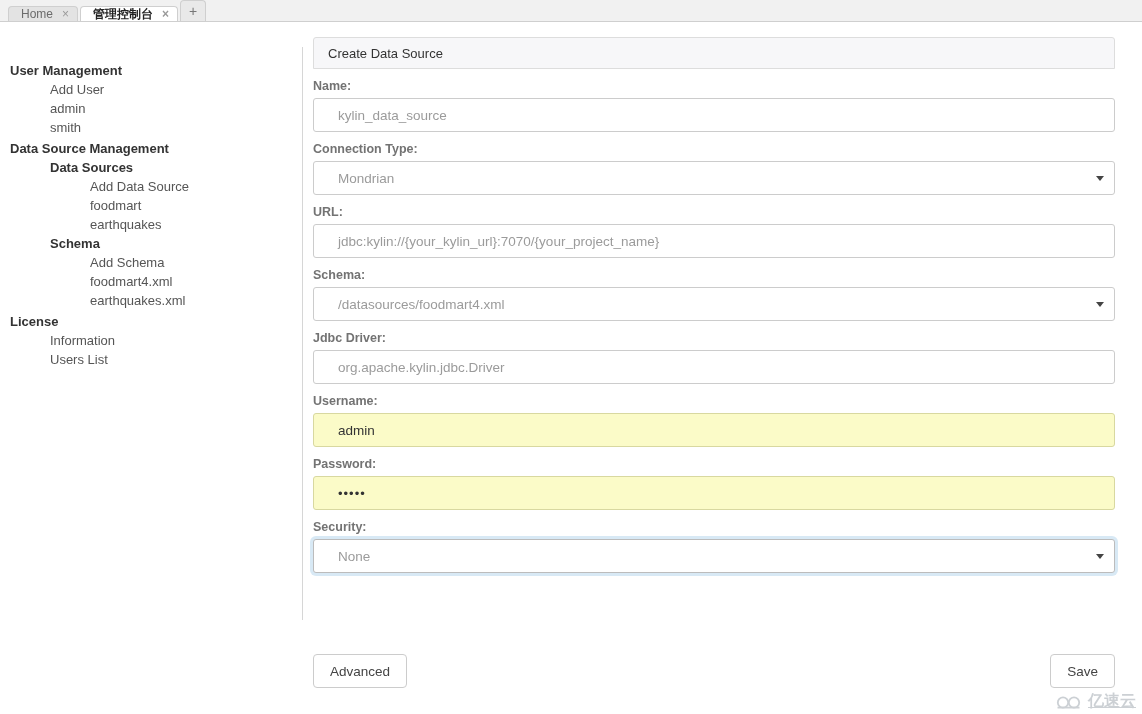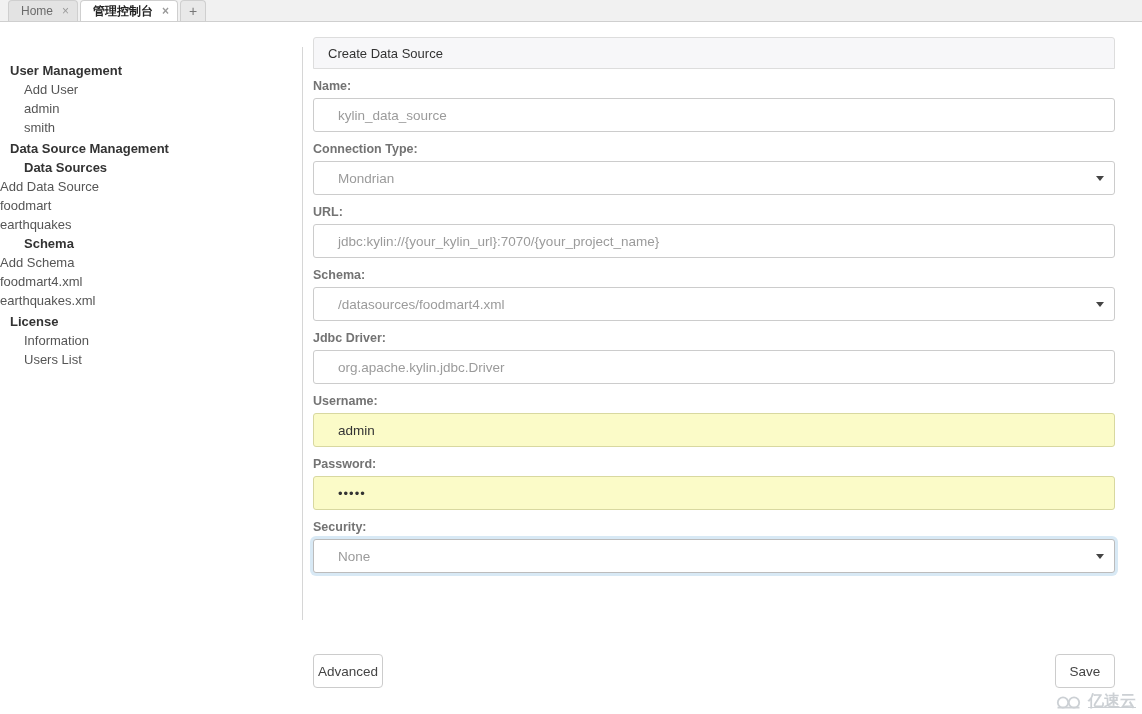--- a/index.html
+++ b/index.html
@@ -15,21 +15,21 @@
   
   .tabstrip {
     position: absolute; left: 0; top: 0;
     width: 1142px; height: 22px;
     background: #f1f1f1;
     border-bottom: 1px solid #cfcfcf;
     display: flex; align-items: flex-end;
     padding-left: 8px;
   }
   .tab {
-    height: 21px;
+    height: 15px;
     display: flex; align-items: center;
     padding: 0 8px 0 12px;
     font-size: 12px;
     color: #6b6b6b;
     background: #e3e3e3;
     border: 1px solid #cfcfcf;
     border-bottom: none;
     border-top-left-radius: 4px;
     border-top-right-radius: 4px;
     margin-right: 2px;
@@ -81,23 +81,23 @@
     margin-top: 16px;
   }
   .nav-item {
     font-size: 13px;
     line-height: 19px;
     color: #444444;
     white-space: nowrap;
     cursor: default;
   }
   .nav-item.lvl0 { padding-left: 10px; font-weight: bold; color: #333333; }
-  .nav-item.lvl1 { padding-left: 24px; }
+  .nav-item.lvl1 { padding-left: 50px; }
   .nav-item.lvl1.bold { font-weight: bold; color: #333333; }
-  .nav-item.lvl2 { }
+  .nav-item.lvl2 { padding-left: 90px; }
   .nav-item.link { color: #555555; }
   .nav-item.lvl0.spaced { margin-top: 2px; }
 
   
   .content {
     position: absolute; left: 304px; top: 0;
     width: 838px; height: 691px;
     background: #ffffff;
     overflow: hidden;
   }
@@ -166,21 +166,21 @@
     position: absolute;
     left: 9px; top: 631px;
     width: 802px;
     height: 60px;
   }
   .btn {
     position: absolute;
     top: 0;
     height: 34px;
     min-width: 60px;
-    padding: 0 4px;
+    padding: 0 16px;
     background: #ffffff;
     border: 1px solid #cccccc;
     border-radius: 4px;
     font-size: 13.5px;
     color: #444444;
     font-family: "Liberation Sans", "DejaVu Sans", sans-serif;
     display: flex; align-items: center; justify-content: center;
     cursor: default;
   }
   .btn.advanced { left: 0; }

